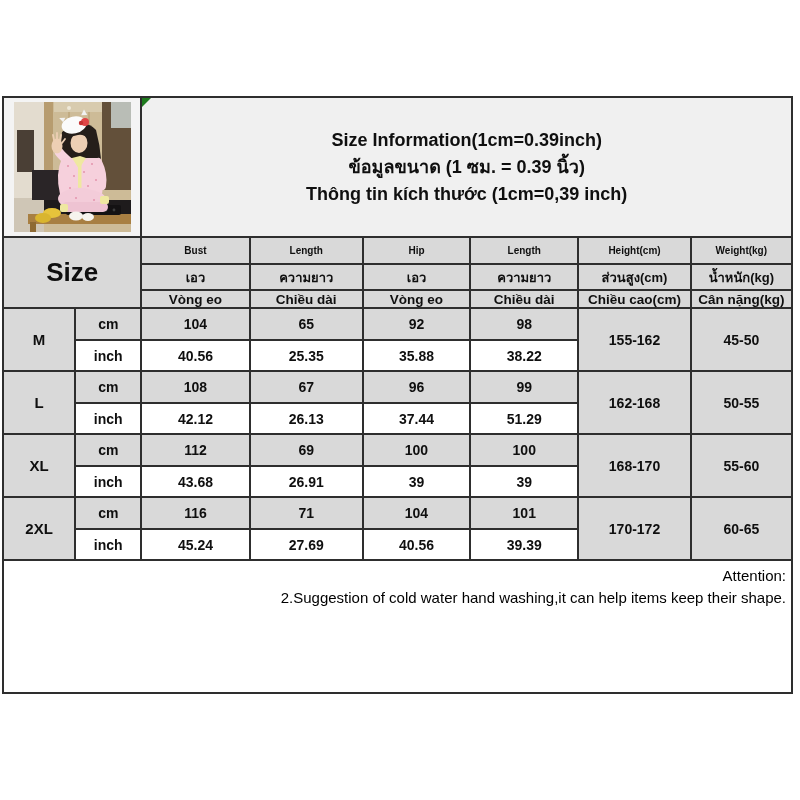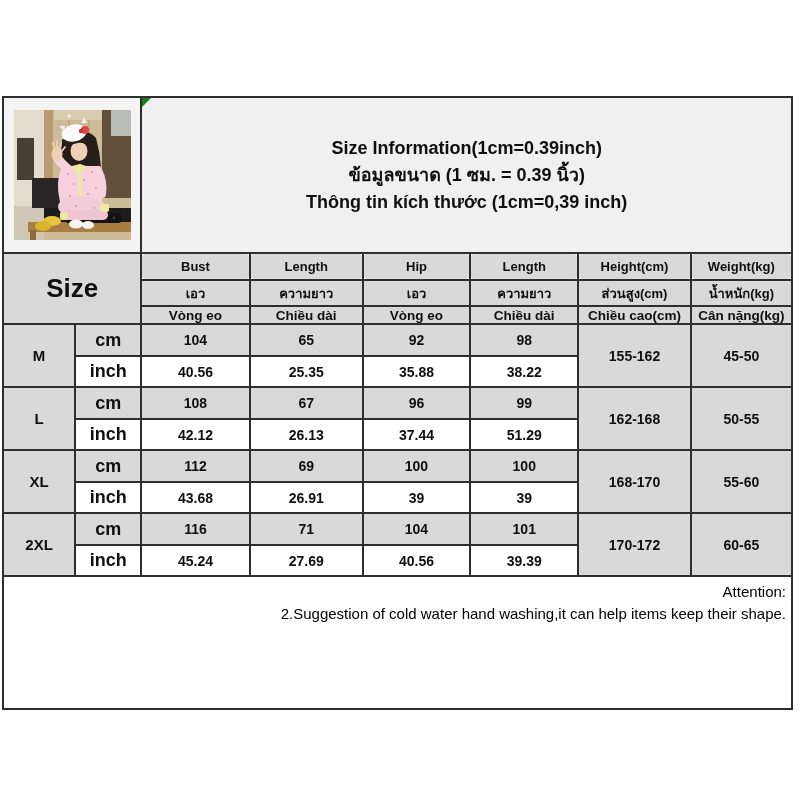--- a/index.html
+++ b/index.html
@@ -17,25 +17,25 @@
     padding:0;overflow:hidden;
     color:#0f0f0f;font-weight:bold;
   }
   .photo-cell{background:#f4f4f4;}
   .title-cell{background:#f0f0f0;position:relative;font-size:18px;line-height:27px;}
   .gtri{position:absolute;top:0;left:0;width:0;height:0;
         border-top:9px solid #1e7b1e;border-right:9px solid transparent;}
   .g{background:#d9d9d9;}
   .w{background:#ffffff;}
   .size-corner{background:#d9d9d9;font-size:26px;}
-  .hdr-en{font-size:13px;border-radius:7px;}
+  .hdr-en{font-size:10px;}
   .hdr-th{font-size:13px;}
   .hdr-vi{font-size:13.5px;}
   .size-name{font-size:15px;}
-  .unit{font-size:18px;}
+  .unit{font-size:14px;}
   .val{font-size:14px;}
   .attention{
     width:791px;height:133px;box-sizing:border-box;
     border:2px solid #2e2e2e;border-top:none;
     padding:4px 5px 0 5px;
     font-size:15px;line-height:21.5px;color:#000;
     text-align:right;
   }
   svg{display:block;margin:0 auto;}
 </style>
@@ -49,21 +49,21 @@
         <col style="width:66px">
         <col style="width:108px">
         <col style="width:113px">
       <col style="width:107px">
         <col style="width:108px">
         <col style="width:112px">
         <col style="width:101px">
     </colgroup>
 
     <tbody>
-        <tr style="height:156px">
+        <tr style="height:140px">
       <td colspan="2" class="photo-cell">
         <svg width="117" height="130" viewBox="0 0 117 130" aria-hidden="true">
           <rect width="117" height="130" fill="#cdbb97"></rect>
           <rect x="40" y="0" width="48" height="10" fill="#d8cbae"></rect>
           <circle cx="55" cy="6" r="2" fill="#efe9d8"></circle>
           <rect x="0" y="0" width="30" height="96" fill="#e3dccf"></rect>
           <rect x="3" y="28" width="17" height="42" fill="#4a3f35"></rect>
           <rect x="0" y="96" width="30" height="34" fill="#cfc6b6"></rect>
           <rect x="30" y="0" width="9" height="96" fill="#b79c6f"></rect>
           <rect x="88" y="0" width="29" height="88" fill="#63503a"></rect>

